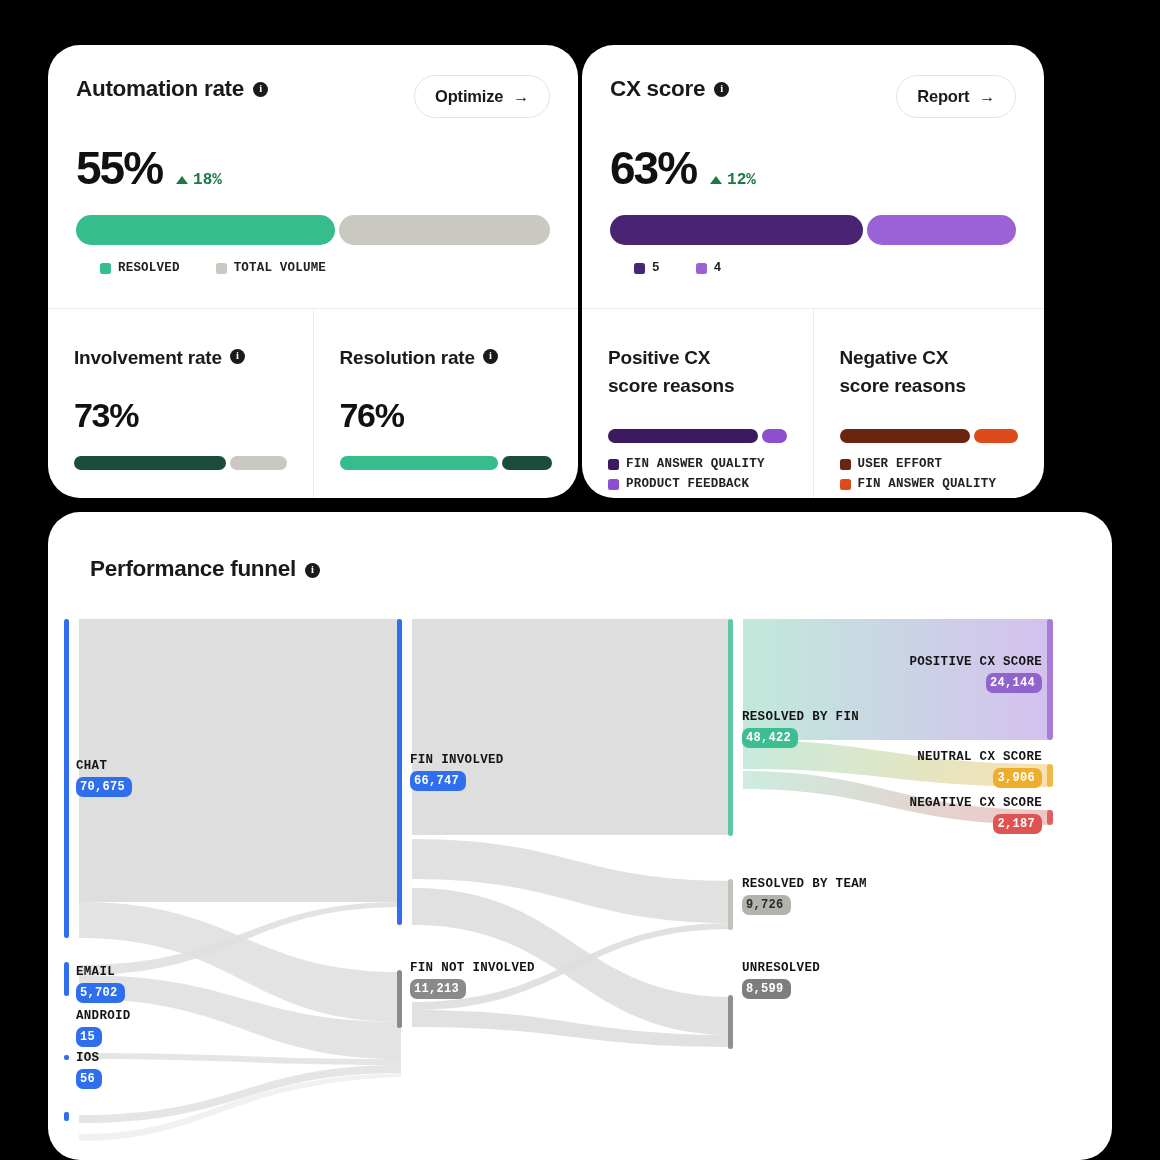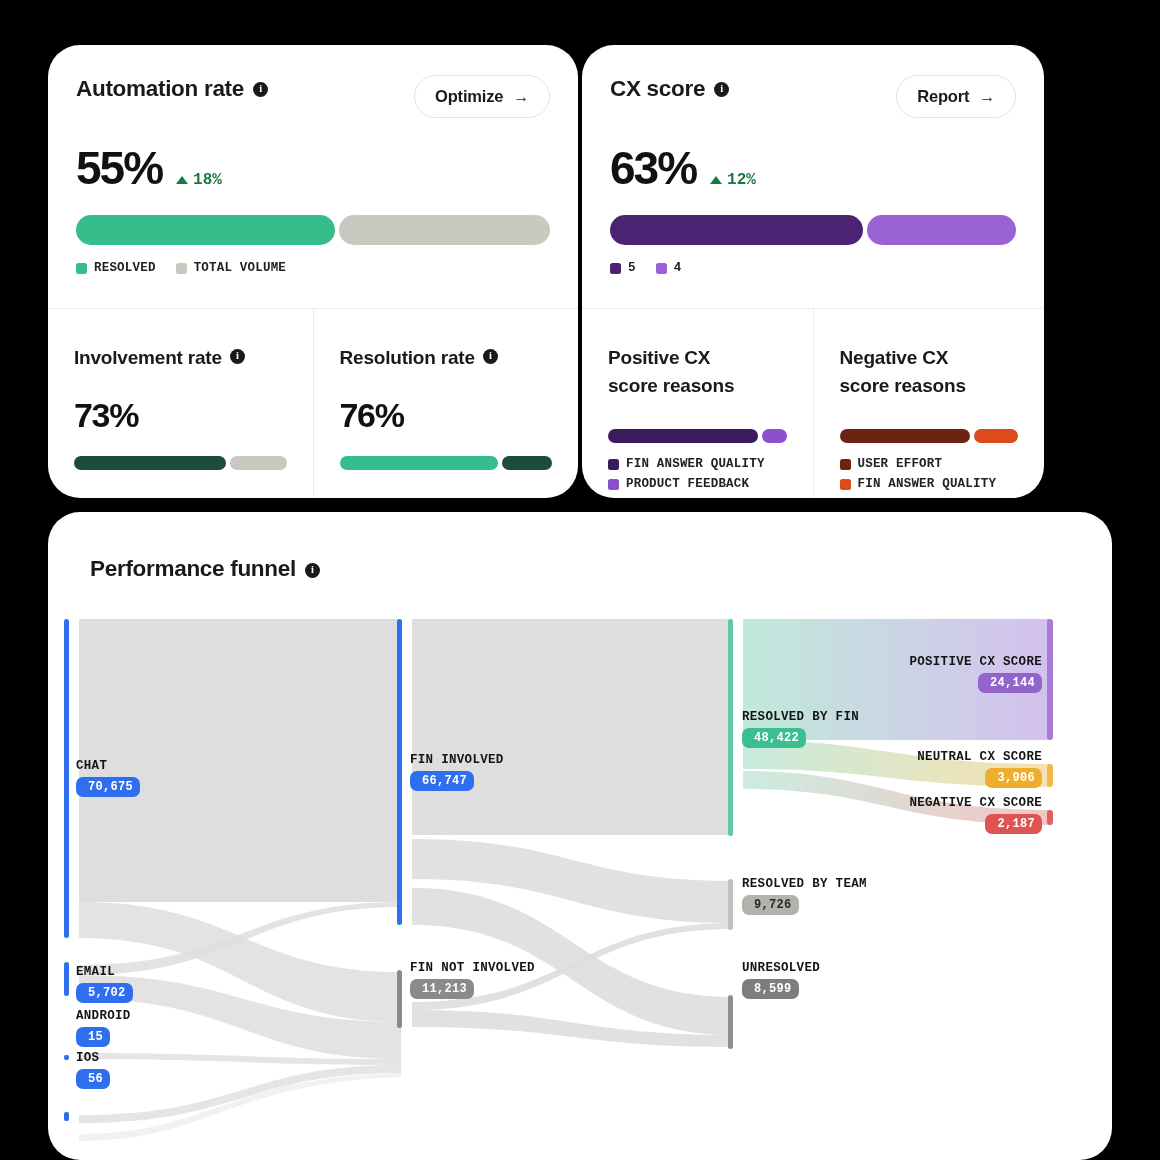--- a/index.html
+++ b/index.html
@@ -50,21 +50,21 @@
   .bignum-row { display: flex; align-items: baseline; gap: 14px; margin-top: 27px; }
   .bignum { font-size: 46px; font-weight: 700; color: #111111; letter-spacing: -2px; line-height: 1; }
   .delta { display: flex; align-items: center; gap: 5px; font-size: 16px; font-weight: 600; color: #1a7a44;
            font-family: "Liberation Mono", monospace; }
   .tri-up { width: 0; height: 0; border-left: 6px solid transparent; border-right: 6px solid transparent;
             border-bottom: 8px solid #1a7a44; }
 
   .bar-track { display: flex; gap: 4px; margin-top: 24px; height: 30px; }
   .bar-seg { border-radius: 999px; height: 30px; }
 
-  .legend { display: flex; gap: 20px; margin-top: 16px; align-items: flex-start; flex-wrap: wrap; }
+  .legend { display: flex; gap: 36px; margin-top: 16px; align-items: flex-start; flex-wrap: wrap; margin-left: 24px; }
   .legend-item { display: flex; align-items: center; gap: 7px;
                  font-family: "Liberation Mono", monospace; font-size: 12.5px;
                  font-weight: 700; color: #222222; letter-spacing: 0.2px; }
   .legend-swatch { width: 11px; height: 11px; border-radius: 2.5px; flex: none; }
 
   .divider-h { position: absolute; left: 0; right: 0; height: 1px; background: #ececec; }
 
   .subcards { position: absolute; left: 0; right: 0; top: 263px; bottom: 0; display: flex; }
   .subcard { flex: 1; padding: 36px 26px 6px 26px; position: relative; }
   .subcard + .subcard { border-left: 1px solid #ececec; }
@@ -90,21 +90,21 @@
 
   .node-label {
     position: absolute; font-family: "Liberation Mono", monospace;
     font-size: 12.5px; font-weight: 700; color: #141414; letter-spacing: 0.3px;
     white-space: nowrap;
   }
   .node-label.right { text-align: right; }
   .node-chip {
     display: inline-block; margin-top: 4px;
     font-family: "Liberation Mono", monospace; font-size: 12px; font-weight: 700;
-    color: #ffffff; border-radius: 7px; padding: 3px 7px 3px 12px; letter-spacing: 0.3px;
+    color: #ffffff; border-radius: 7px; padding: 3px 7px 3px 4px; letter-spacing: 0.3px;
   }
 </style>
 </head>
 <body>
 
 <div class="stage">
 
   <div class="card" id="card-automation">
     <div class="hero">
       <div class="hero-head">

